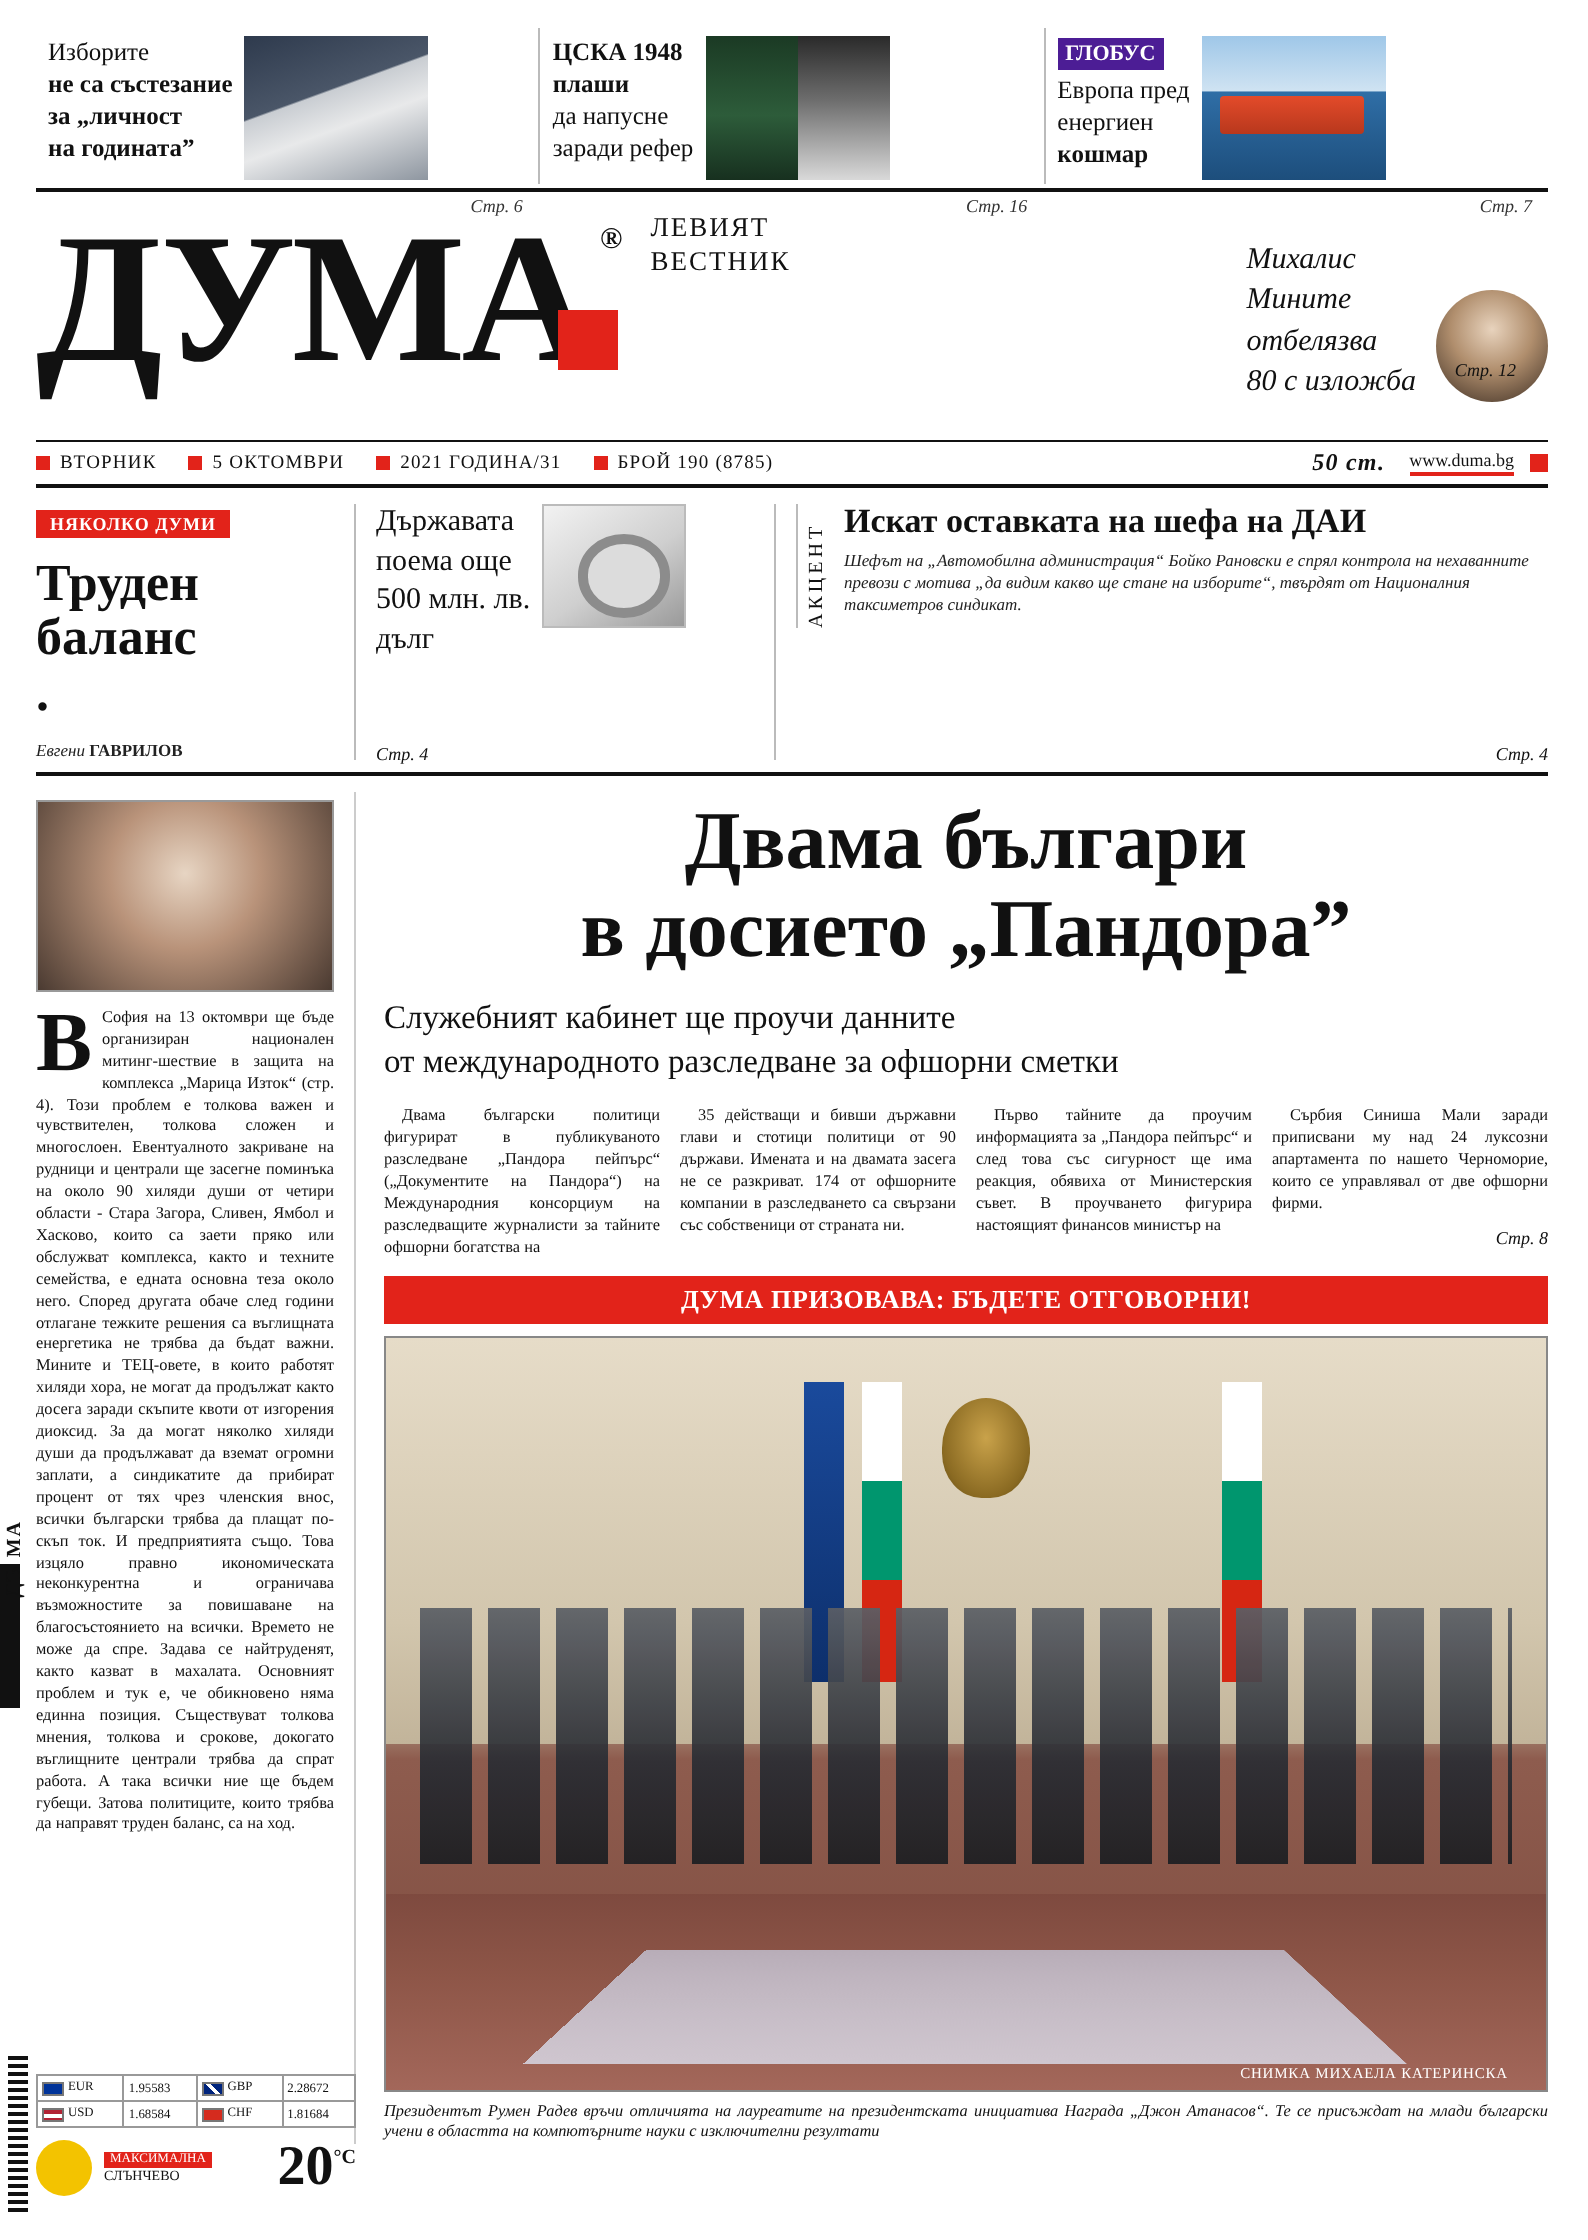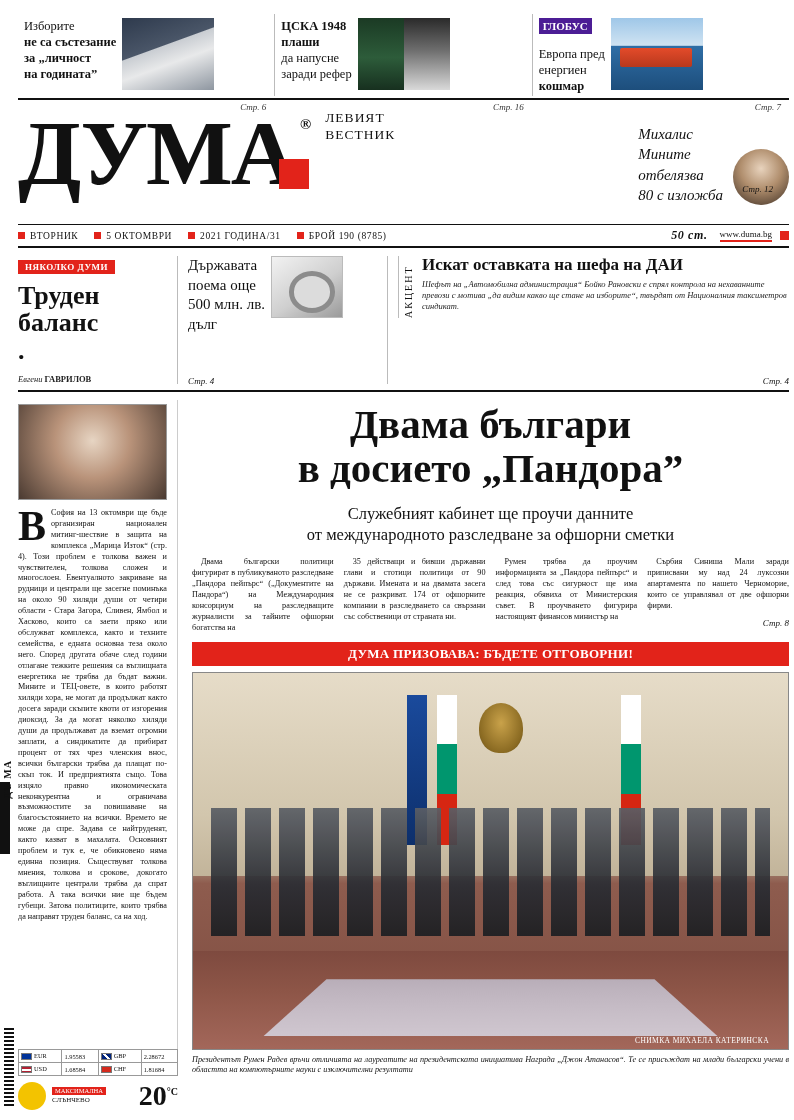--- a/index.html
+++ b/index.html
@@ -5,21 +5,21 @@
   * { box-sizing: border-box; }
   html, body { margin:0; padding:0; }
   body {
     width: 794px; height: 1120px;
     background: #ffffff;
     font-family: "Liberation Serif", serif;
     color: #111;
     position: relative;
     overflow: hidden;
   }
-  .page { position:relative; width:794px; height:1120px; padding: 14px 5px 0 18px; }
+  .page { position:relative; width:794px; height:1120px; padding: 14px 20px 0 18px; }
 
   
   .teaser-strip { display:flex; border-bottom:2px solid #111; padding-bottom:2px; }
   .teaser { display:flex; flex:1; padding: 4px 6px 2px 6px; position:relative; }
   .teaser + .teaser { border-left:1px solid #bbb; }
   .teaser-text { font-family:"Liberation Serif", serif; font-size:12.5px; line-height:1.28; }
   .teaser-text .lead { font-weight:400; }
   .teaser-text .bold { font-weight:700; }
   .teaser-img { width:92px; height:72px; margin-left:6px; flex:none; overflow:hidden; }
   .teaser-page { position:absolute; right:8px; bottom:-16px; font-size:9px; font-style:italic; color:#333; }
@@ -91,21 +91,21 @@
   .main-area { display:flex; margin-top:8px; }
   .left-rail { width:160px; padding-right:10px; border-right:1px solid #ccc; }
   .rail-portrait { width:100%; height:96px; margin-top:4px;
      background:radial-gradient(circle at 50% 38%, #e7d5c3 0%, #b9937a 40%, #4a3a31 100%);
      border:1px solid #999; }
   .dropcap { float:left; font-size:42px; line-height:0.8; font-weight:700; margin:2px 5px 0 0; }
   .rail-text { font-size:8.2px; line-height:1.33; text-align:justify; margin-top:8px; }
 
   .main-col { flex:1; padding-left:14px; }
   .headline { font-size:41px; font-weight:700; line-height:1.08; text-align:center; margin:2px 0 0 0; }
-  .subhead { font-size:16.5px; line-height:1.3; text-align:center; margin:12px 0 0 0; font-family:"Liberation Serif", serif; }
+  .subhead { font-size:16.5px; line-height:1.3; text-align:left; margin:12px 0 0 0; font-family:"Liberation Serif", serif; }
 
   .cols3 { display:flex; margin-top:12px; gap:10px; }
   .cols3 .c { flex:1; font-size:8.2px; line-height:1.33; text-align:justify; }
   .cols3 .c p { margin:0; text-indent:9px; }
   .cols3 .pg { text-align:right; font-size:9px; font-style:italic; margin-top:6px; }
 
   .redbar { background:#e2231a; color:#fff; text-align:center; font-weight:700; font-size:13px;
      padding:4px 0; margin-top:8px; letter-spacing:0.3px; }
 
   .mainphoto { width:100%; height:378px; margin-top:6px; border:1px solid #888; position:relative;
@@ -120,21 +120,21 @@
       mask-image:repeating-linear-gradient(90deg, #000 0 26px, transparent 26px 34px);}
   .mp-carpet{position:absolute;left:0;right:0;bottom:0;height:26%;
       background:linear-gradient(180deg,#7e4a3f 0%, #8d5547 40%, #a3675a 100%);}
   .mp-runner{position:absolute;left:18%;right:18%;bottom:0;height:24%;
       background:linear-gradient(180deg,#b8adb8 0%, #cfc6cf 100%); transform:perspective(220px) rotateX(52deg);}
   .mp-credit{position:absolute;right:19px;bottom:4px;font-size:7.5px;color:#fff;letter-spacing:0.4px;}
 
   .photocap { font-size:8.2px; font-style:italic; line-height:1.3; margin-top:5px; text-align:justify; }
 
   
-  .bottom-left { position:absolute; left:18px; bottom:8px; width:160px; }
+  .bottom-left { position:absolute; left:18px; bottom:20px; width:160px; }
   .cur-table { width:100%; border-collapse:collapse; font-size:6.4px; }
   .cur-table td { border:1px solid #999; padding:1px 2px; vertical-align:middle; height:13px;}
   .flag { display:inline-block; width:11px; height:7px; margin-right:2px; vertical-align:middle; border:0.5px solid #777;}
   .f-eu{background:#003399;position:relative;}
   .f-uk{background:linear-gradient(45deg,#00247d 40%,#fff 40% 60%,#00247d 60%);}
   .f-us{background:repeating-linear-gradient(180deg,#b22234 0 2px,#fff 2px 4px);}
   .f-ch{background:#d52b1e;}
   .wx { display:flex; align-items:center; margin-top:4px; }
   .sun { width:28px; height:28px; border-radius:50%; background:#f3c300; position:relative; margin-right:6px;}
   .wx-mid { font-size:7px; line-height:1.3; }
@@ -177,21 +177,21 @@
       </div>
       <div class="teaser-img">
           <span class="ph img-faces"></span>
         </div>
       <div class="teaser-page">Стр. 16</div>
     </div>
 
     <div class="teaser">
       <div class="teaser-text">
         <div style="background:#4c1d95;color:#fff;font-weight:700;font-size:11px;padding:1px 4px;display:inline-block;">ГЛОБУС</div>
-        <div class="lead" style="margin-top:12px">Европа пред</div>
+        <div class="lead" style="margin-top:2px">Европа пред</div>
         <div class="lead">енергиен</div>
         <div class="bold">кошмар</div>
       </div>
       <div class="teaser-img">
           <span class="ph img-tanker"></span>
         </div>
       <div class="teaser-page">Стр. 7</div>
     </div>
   </div>
 
@@ -289,21 +289,21 @@
       </div>
 
       <div class="cols3">
         <div class="c">
           <p>Двама български политици фигурират в публикуваното разследване „Пандора пейпърс“ („Документите на Пандора“) на Международния консорциум на разследващите журналисти за тайните офшорни богатства на</p>
         </div>
         <div class="c">
           <p>35 действащи и бивши държавни глави и стотици политици от 90 държави. Имената и на двамата засега не се разкриват. 174 от офшорните компании в разследването са свързани със собственици от страната ни.</p>
         </div>
         <div class="c">
-          <p>Румен трябва да проучим информацията за „Пандора пейпърс“ и след това със сигурност ще има реакция, обявиха от Министерския съвет. В проучването фигурира настоящият финансов министър на</p>
+          <p>Първо тайните да проучим информацията за „Пандора пейпърс“ и след това със сигурност ще има реакция, обявиха от Министерския съвет. В проучването фигурира настоящият финансов министър на</p>
         </div>
         <div class="c">
           <p>Сърбия Синиша Мали заради приписвани му над 24 луксозни апартамента по нашето Черноморие, които се управлявал от две офшорни фирми.</p>
           <div class="pg">Стр. 8</div>
         </div>
       </div>
 
       <div class="redbar">ДУМА ПРИЗОВАВА: БЪДЕТЕ ОТГОВОРНИ!</div>
 
       <div class="mainphoto">

